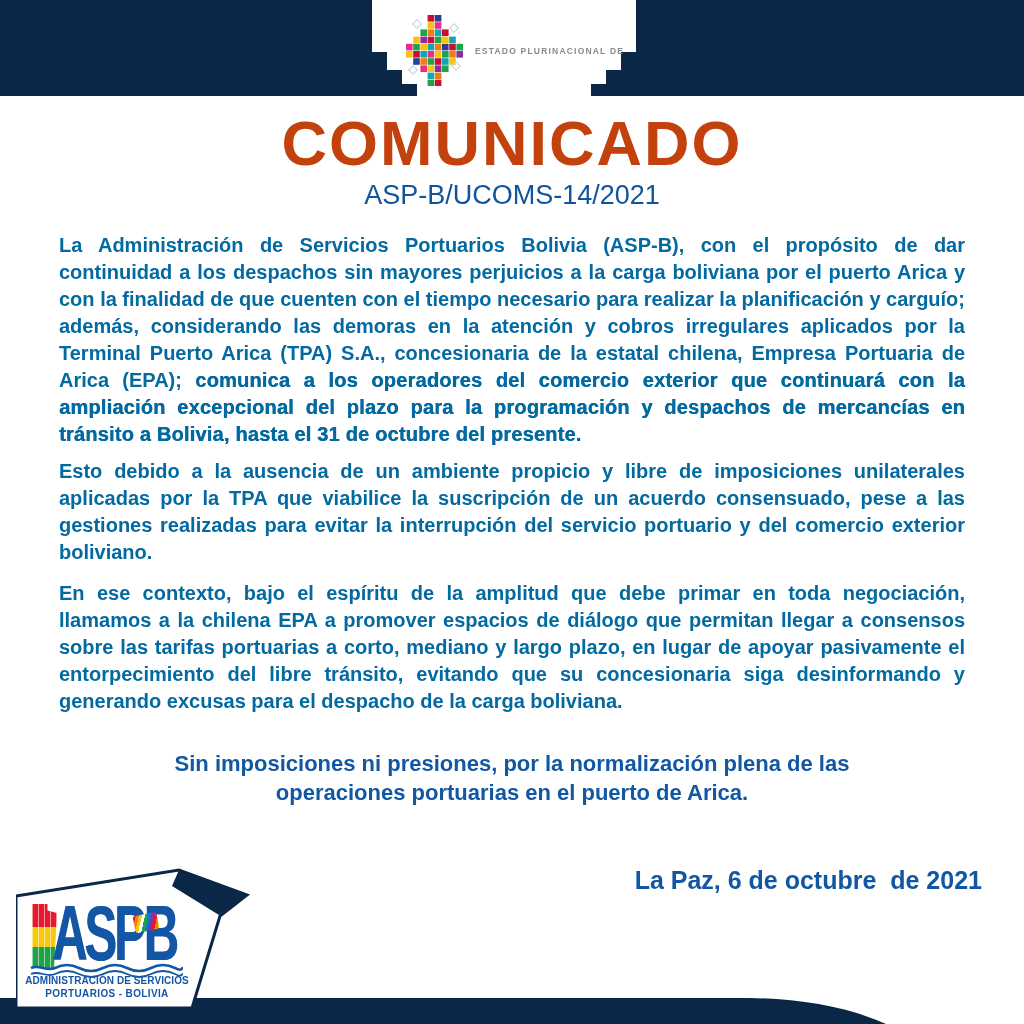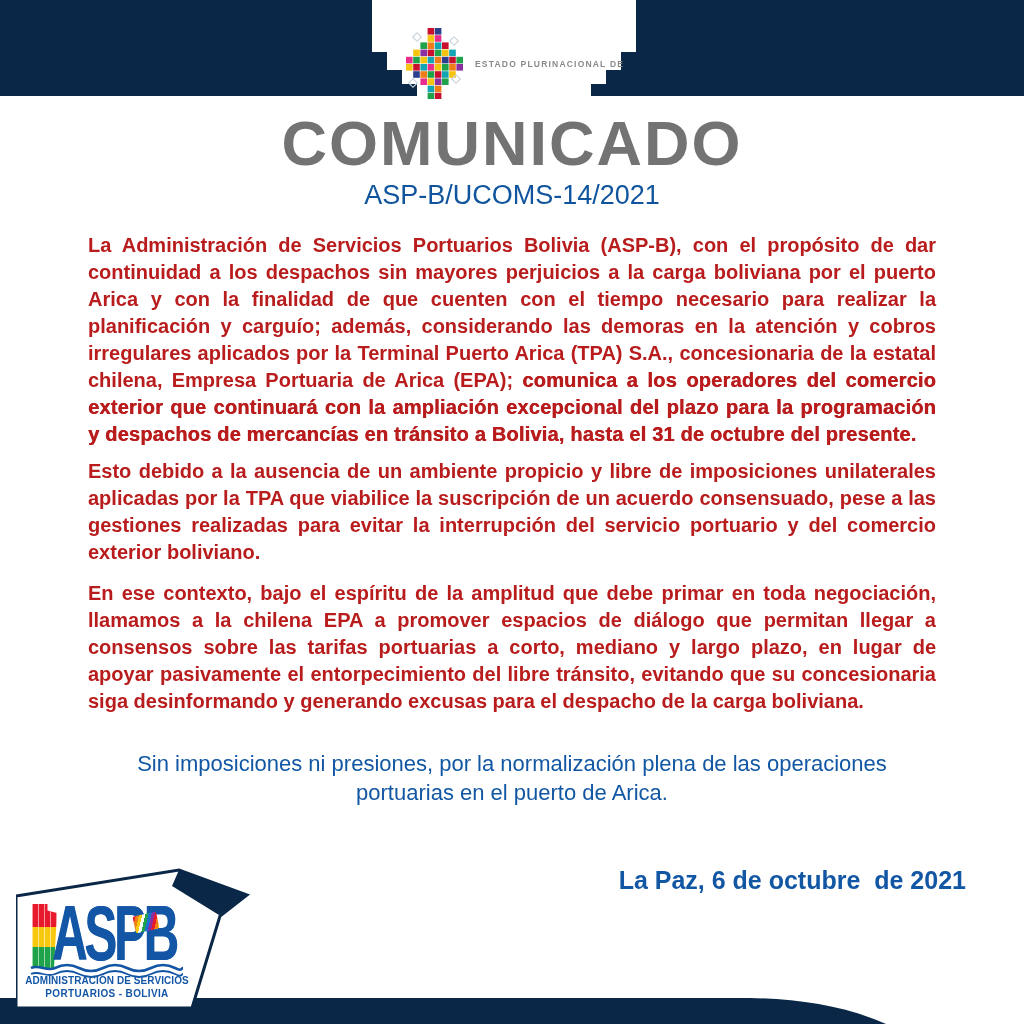--- a/index.html
+++ b/index.html
@@ -3,43 +3,43 @@
 <meta charset="utf-8">
 <style>
   html,body{margin:0;padding:0;}
   body{width:1024px;height:1024px;background:#ffffff;overflow:hidden;
        font-family:"Liberation Sans","DejaVu Sans",sans-serif;}
   .page{position:relative;width:1024px;height:1024px;background:#fff;}
 
   
   .top-band{position:absolute;top:0;left:0;width:1024px;height:96px;}
   .top-band svg{display:block;}
-  .gov-logo{position:absolute;top:21px;left:406px;height:84px;display:flex;align-items:center;gap:11px;}
+  .gov-logo{position:absolute;top:8px;left:406px;height:84px;display:flex;align-items:center;gap:11px;}
   .gov-text{display:flex;flex-direction:column;justify-content:center;padding-top:2px;}
   .gov-label{font-size:8.5px;font-weight:bold;letter-spacing:1.2px;color:#8a8a8a;line-height:1.2;}
   .gov-name{font-family:"Liberation Serif","DejaVu Serif",serif;font-size:27px;font-weight:bold;
             color:#5e5e5e;letter-spacing:2px;line-height:1.05;}
 
   
-  .title{margin:14px 0 0;text-align:center;color:#737373;font-size:63px;font-weight:bold;
+  .title{margin:14px 0 0;text-align:center;color:#c2410c;font-size:63px;font-weight:bold;
          letter-spacing:2px;line-height:66px;}
   .refline{margin:2px 8px 0;text-align:center;color:#0F549C;font-size:27px;font-weight:normal;line-height:34px;}
 
   
-  .bodytext{margin:20px 88px 0;color:#b91c1c;font-size:20px;line-height:27px;
+  .bodytext{margin:20px 59px 0;color:#0369a1;font-size:20px;line-height:27px;
             font-weight:bold;text-align:justify;}
   .bodytext p{margin:0;}
   .bodytext p + p{margin-top:12px;}
   .p2{margin-top:10px !important;}
   .p3{margin-top:14px !important;}
   .xb{text-shadow:0.4px 0 0 currentColor;letter-spacing:0.2px;}
 
   .slogan{margin:34px auto 15px;width:780px;text-align:center;color:#1257A3;
-          font-size:22px;line-height:29px;font-weight:normal;}
-  .dateline{margin:58px 58px 0 0;text-align:right;color:#1257A3;font-size:25px;
+          font-size:22px;line-height:29px;font-weight:bold;}
+  .dateline{margin:58px 42px 0 0;text-align:right;color:#1257A3;font-size:25px;
             font-weight:bold;line-height:30px;white-space:pre-wrap;}
 
   
   .bottom-band{position:absolute;left:0;bottom:0;width:1024px;height:40px;}
   .aspb{position:absolute;left:16px;top:858px;width:250px;height:166px;}
   .aspb .shape{position:absolute;left:0;top:0;}
   .aspb-stripes{position:absolute;left:16px;top:46px;width:25px;height:64px;
       background:
         repeating-linear-gradient(90deg, rgba(255,255,255,.55) 0 1.5px, transparent 1.5px 6px),
         linear-gradient(180deg,#e8192c 0 36%,#f7c80d 36% 67%,#1fa34a 67% 100%);

